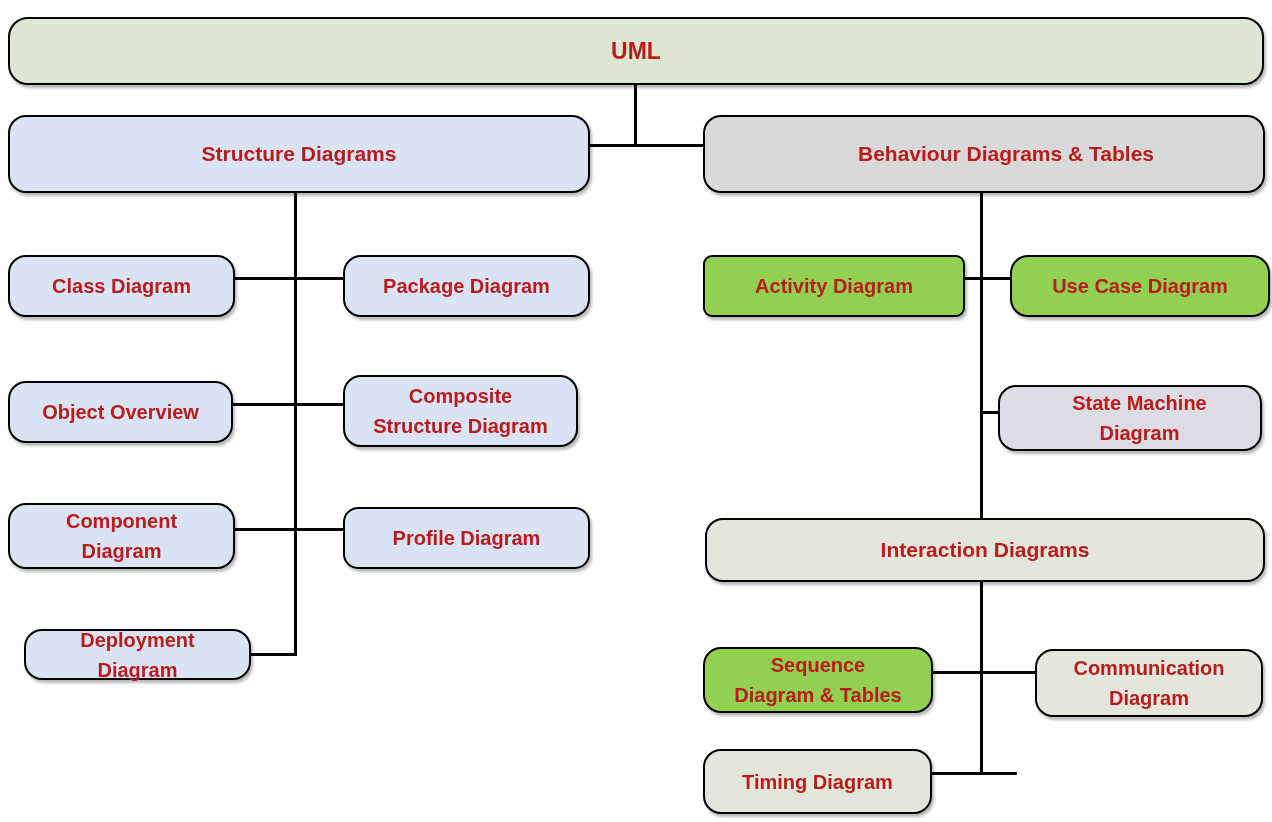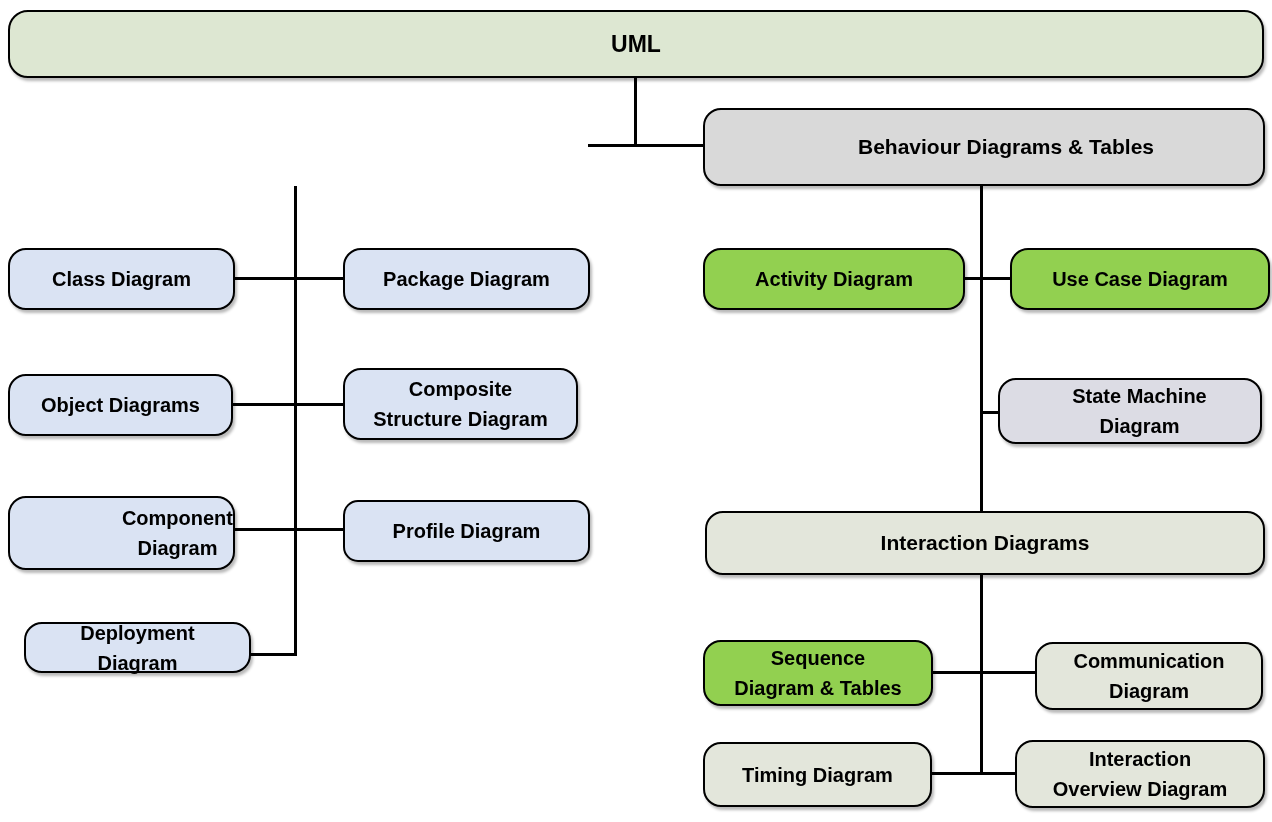--- a/index.html
+++ b/index.html
@@ -13,23 +13,24 @@
   .node{
     position:absolute;
     box-sizing:border-box;
     border:2.5px solid #000000;
     border-radius:18px;
     display:flex;align-items:center;justify-content:center;
     text-align:center;
     font-weight:700;
     font-size:20px;
     line-height:1.5;
-    color:#000000;
+    color:#b91c1c;
     box-shadow:2px 3px 3px rgba(0,0,0,0.28);
     z-index:2;
+    margin-top:7px;
   }
   .node .label{white-space:pre-line;}
   .fill-root{background:#dde7d2;border-radius:20px;font-size:23px;}
   .fill-blue{background:#dae3f3;}
   .fill-gray{background:#d9d9d9;padding-left:44px;}
   .fill-green{background:#92d050;}
   .fill-lavender{background:#dcdce4;padding-left:19px;}
   .fill-sage{background:#e3e6db;}
   .hdr{font-size:21px;}
   .line{
@@ -55,57 +56,60 @@
   <div class="line" style="left:980px;top:186px;width:3px;height:589px;"></div>
   <div class="line" style="left:963px;top:277px;width:47px;height:3px;"></div>
   <div class="line" style="left:980px;top:411px;width:20px;height:3px;"></div>
   <div class="line" style="left:931px;top:671px;width:106px;height:3px;"></div>
   <div class="line" style="left:930px;top:772px;width:87px;height:3px;"></div>
 
   <div class="node fill-root" style="left:8px;top:10px;width:1256px;height:68px;">
     <span class="label">UML</span>
   </div>
 
+  <div class="node fill-blue hdr" style="left:8px;top:108px;width:582px;height:78px;">
+    <span class="label">Structure Diagrams</span>
+  </div>
 
   <div class="node fill-gray hdr" style="left:703px;top:108px;width:562px;height:78px;">
     <span class="label">Behaviour Diagrams &amp; Tables</span>
   </div>
 
   <div class="node fill-blue" style="left:8px;top:248px;width:227px;height:62px;">
     <span class="label">Class Diagram</span>
   </div>
 
   <div class="node fill-blue" style="left:343px;top:248px;width:247px;height:62px;">
     <span class="label">Package Diagram</span>
   </div>
 
   <div class="node fill-blue" style="left:8px;top:374px;width:225px;height:62px;">
-    <span class="label">Object Diagrams</span>
+    <span class="label">Object Overview</span>
   </div>
 
   <div class="node fill-blue" style="left:343px;top:368px;width:235px;height:72px;">
     <span class="label">Composite
 Structure Diagram</span>
   </div>
 
-  <div class="node fill-blue" style="left:8px;top:496px;width:227px;height:74px;justify-content:flex-end;">
+  <div class="node fill-blue" style="left:8px;top:496px;width:227px;height:66px;">
     <span class="label">Component
 Diagram</span>
   </div>
 
   <div class="node fill-blue" style="left:343px;top:500px;width:247px;height:62px;border-radius:15px;">
     <span class="label">Profile Diagram</span>
   </div>
 
   <div class="node fill-blue" style="left:24px;top:622px;width:227px;height:51px;">
     <span class="label">Deployment
 Diagram</span>
   </div>
 
-  <div class="node fill-green" style="left:703px;top:248px;width:262px;height:62px;">
+  <div class="node fill-green" style="left:703px;top:248px;width:262px;height:62px;border-radius:9px;">
     <span class="label">Activity Diagram</span>
   </div>
 
   <div class="node fill-green" style="left:1010px;top:248px;width:260px;height:62px;">
     <span class="label">Use Case Diagram</span>
   </div>
 
   <div class="node fill-lavender" style="left:998px;top:378px;width:264px;height:66px;">
     <span class="label">State Machine
 Diagram</span>
@@ -122,18 +126,14 @@
 
   <div class="node fill-sage" style="left:1035px;top:642px;width:228px;height:68px;">
     <span class="label">Communication
 Diagram</span>
   </div>
 
   <div class="node fill-sage" style="left:703px;top:742px;width:229px;height:65px;text-align:center;">
     <span class="label">Timing Diagram</span>
   </div>
 
-  <div class="node fill-sage" style="left:1015px;top:740px;width:250px;height:68px;">
-    <span class="label">Interaction
-Overview Diagram</span>
-  </div>
 
 </div>
 
 </body></html>

